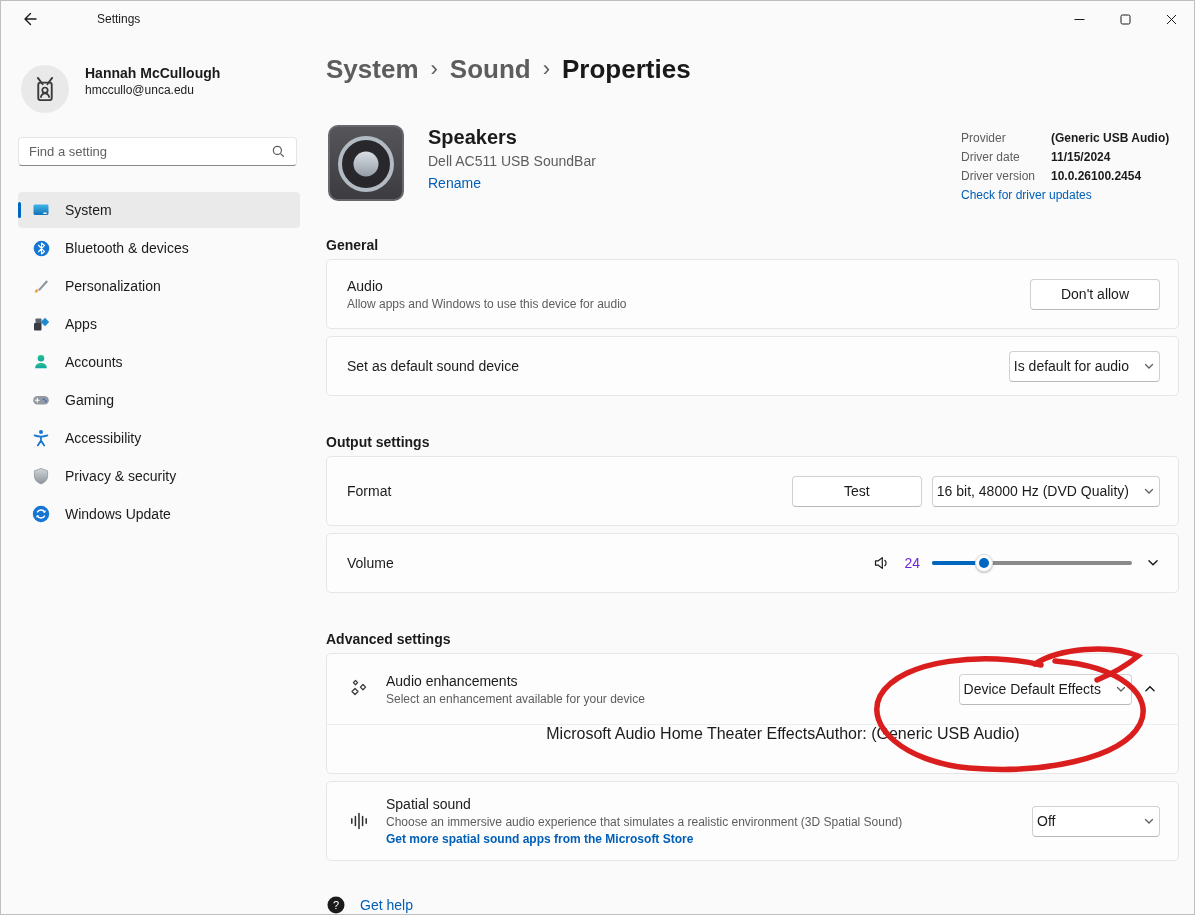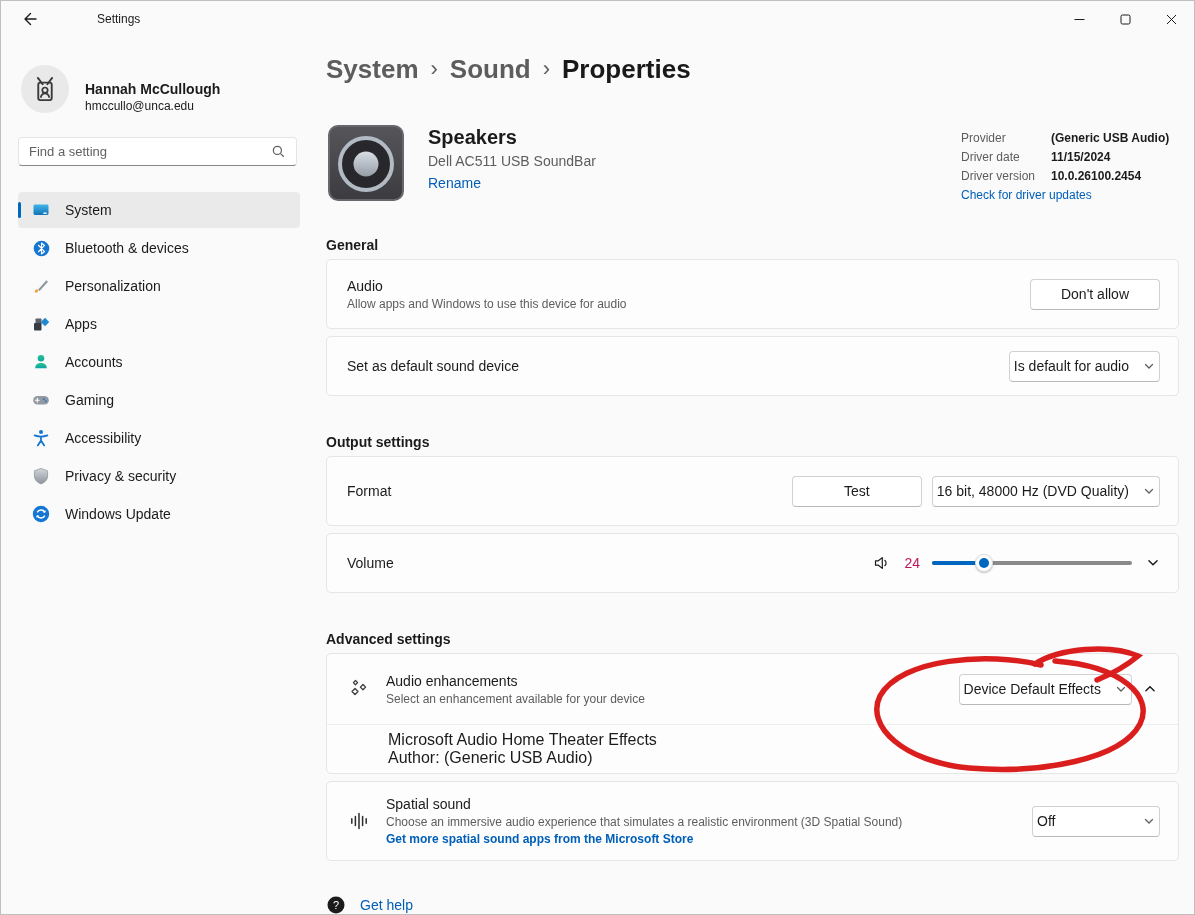--- a/index.html
+++ b/index.html
@@ -10,21 +10,21 @@
     border:1px solid #bfbfbf;
   }
   
   .titlebar { position:absolute; top:0; left:0; right:0; height:36px; display:flex; align-items:center;gap:36px; }
   .back-btn { width:34px; height:26px; margin-left:12px; display:flex; align-items:center; justify-content:center; border-radius:4px; cursor:pointer; }
   .titlebar-title { font-size:12px; margin-left:14px; color:#1b1b1b; }
   .win-controls { margin-left:auto; display:flex; height:36px; }
   .win-btn { width:46px; height:36px; display:flex; align-items:center; justify-content:center; }
   
   .sidebar { position:absolute; top:36px; left:0; width:316px; bottom:0; }
-  .profile { display:flex; align-items:flex-end; margin:28px 0 0 20px; }
+  .profile { display:flex; align-items:flex-start; margin:28px 0 0 20px; }
   .avatar { width:48px; height:48px; border-radius:50%; background:#e9e9e9; display:flex; align-items:center; justify-content:center; }
   .profile-text { margin-left:16px; }
   .profile-name { font-size:14px; font-weight:700; }
   .profile-email { font-size:12px; margin-top:2px; }
   .searchbox { position:relative; margin:24px 0 0 17px; width:279px; height:29px; background:#fff;
     border:1px solid #e5e5e5; border-bottom:1px solid #868686; border-radius:4px;
     display:flex; align-items:center; padding:0 10px; }
   .searchbox input { border:none; outline:none; flex:1; font-size:13px; font-family:Liberation Sans, sans-serif; color:#1b1b1b; background:transparent; }
   .searchbox input::placeholder { color:#616161; }
   .nav { margin-top:26px; padding:0 10px 0 10px; }
@@ -50,35 +50,35 @@
   .driver-label { width:90px; color:#5d5d5d; }
   .driver-value { font-weight:700; color:#1b1b1b; }
   .driver-link { display:inline-block; margin-top:2px; font-size:12px; }
   .section-heading { margin-top:34px; margin-bottom:6px; font-size:14px; font-weight:600; }
   .section-heading.tall { margin-top:38px; }
   .card { background:#fdfdfd; border:1px solid #e6e6e6; border-radius:5px; display:flex; align-items:center; padding:0 18px 0 20px; }
   .card + .card, .card + .card-group, .card-group + .card { margin-top:7px; }
   .h70 { height:70px; } .h60 { height:60px; } .h80 { height:80px; }
   .card-group { background:#fdfdfd; border:1px solid #e6e6e6; border-radius:5px; overflow:hidden; }
   .card-group .g-row { display:flex; align-items:center; padding:0 18px 0 20px; }
-  .card-group .g-sub { border-top:1px solid #ededed; height:49px; display:flex; flex-direction:column; justify-content:center; padding-left:61px; }
+  .card-group .g-sub { border-top:1px solid #ededed; height:49px; display:flex; flex-direction:row; justify-content:center; padding-left:61px; }
   .row-icon { width:24px; display:flex; justify-content:center; margin-right:15px; flex-shrink:0; }
   .row-text .row-title { font-size:14px; }
   .row-text .row-sub { font-size:12px; color:#5d5d5d; margin-top:3px; }
   .row-text .row-link { font-size:12px; font-weight:700; margin-top:3px; display:inline-block; }
   .spacer { flex:1; }
   .btn { min-width:130px; height:31px; background:#fff; border:1px solid #d1d1d1; border-bottom-color:#b9b9b9;
     border-radius:4px; font-size:14px; font-family:inherit; color:#1b1b1b; cursor:pointer; padding:0 12px; }
   .dropdown { height:31px; background:#fff; border:1px solid #d1d1d1; border-bottom-color:#b9b9b9; border-radius:4px;
     display:flex; align-items:center; padding:0 4px; font-size:14px; cursor:pointer; }
   .dropdown .dd-chevron { margin-left:14px; display:flex; }
   .expander-chevron { width:20px; margin-left:8px; display:flex; justify-content:center; cursor:pointer; }
   
   .vol-cluster { display:flex; align-items:center; }
-  .vol-num { font-size:14px; color:#be185d; margin:0 12px 0 12px; }
+  .vol-num { font-size:14px; color:#6d28d9; margin:0 12px 0 12px; }
   .slider { position:relative; width:200px; height:18px; display:flex; align-items:center; cursor:pointer; }
   .slider-track { position:absolute; left:0; right:0; height:4px; border-radius:2px; background:#8a8a8a; }
   .slider-fill { position:absolute; left:0; height:4px; border-radius:2px; background:#0067c0; }
   .slider-thumb { position:absolute; width:18px; height:18px; border-radius:50%; background:#fff;
     border:1px solid #dcdcdc; box-shadow:0 1px 2px rgba(0,0,0,.25); transform:translateX(-9px); display:flex; align-items:center; justify-content:center; }
   .slider-thumb::after { content:""; width:10px; height:10px; border-radius:50%; background:#0067c0; }
   .vol-chevron { margin-left:14px; display:flex; cursor:pointer; }
   
   .footer { margin-top:34px; display:flex; align-items:center; }
   .footer .link { font-size:14px; margin-left:14px; }

